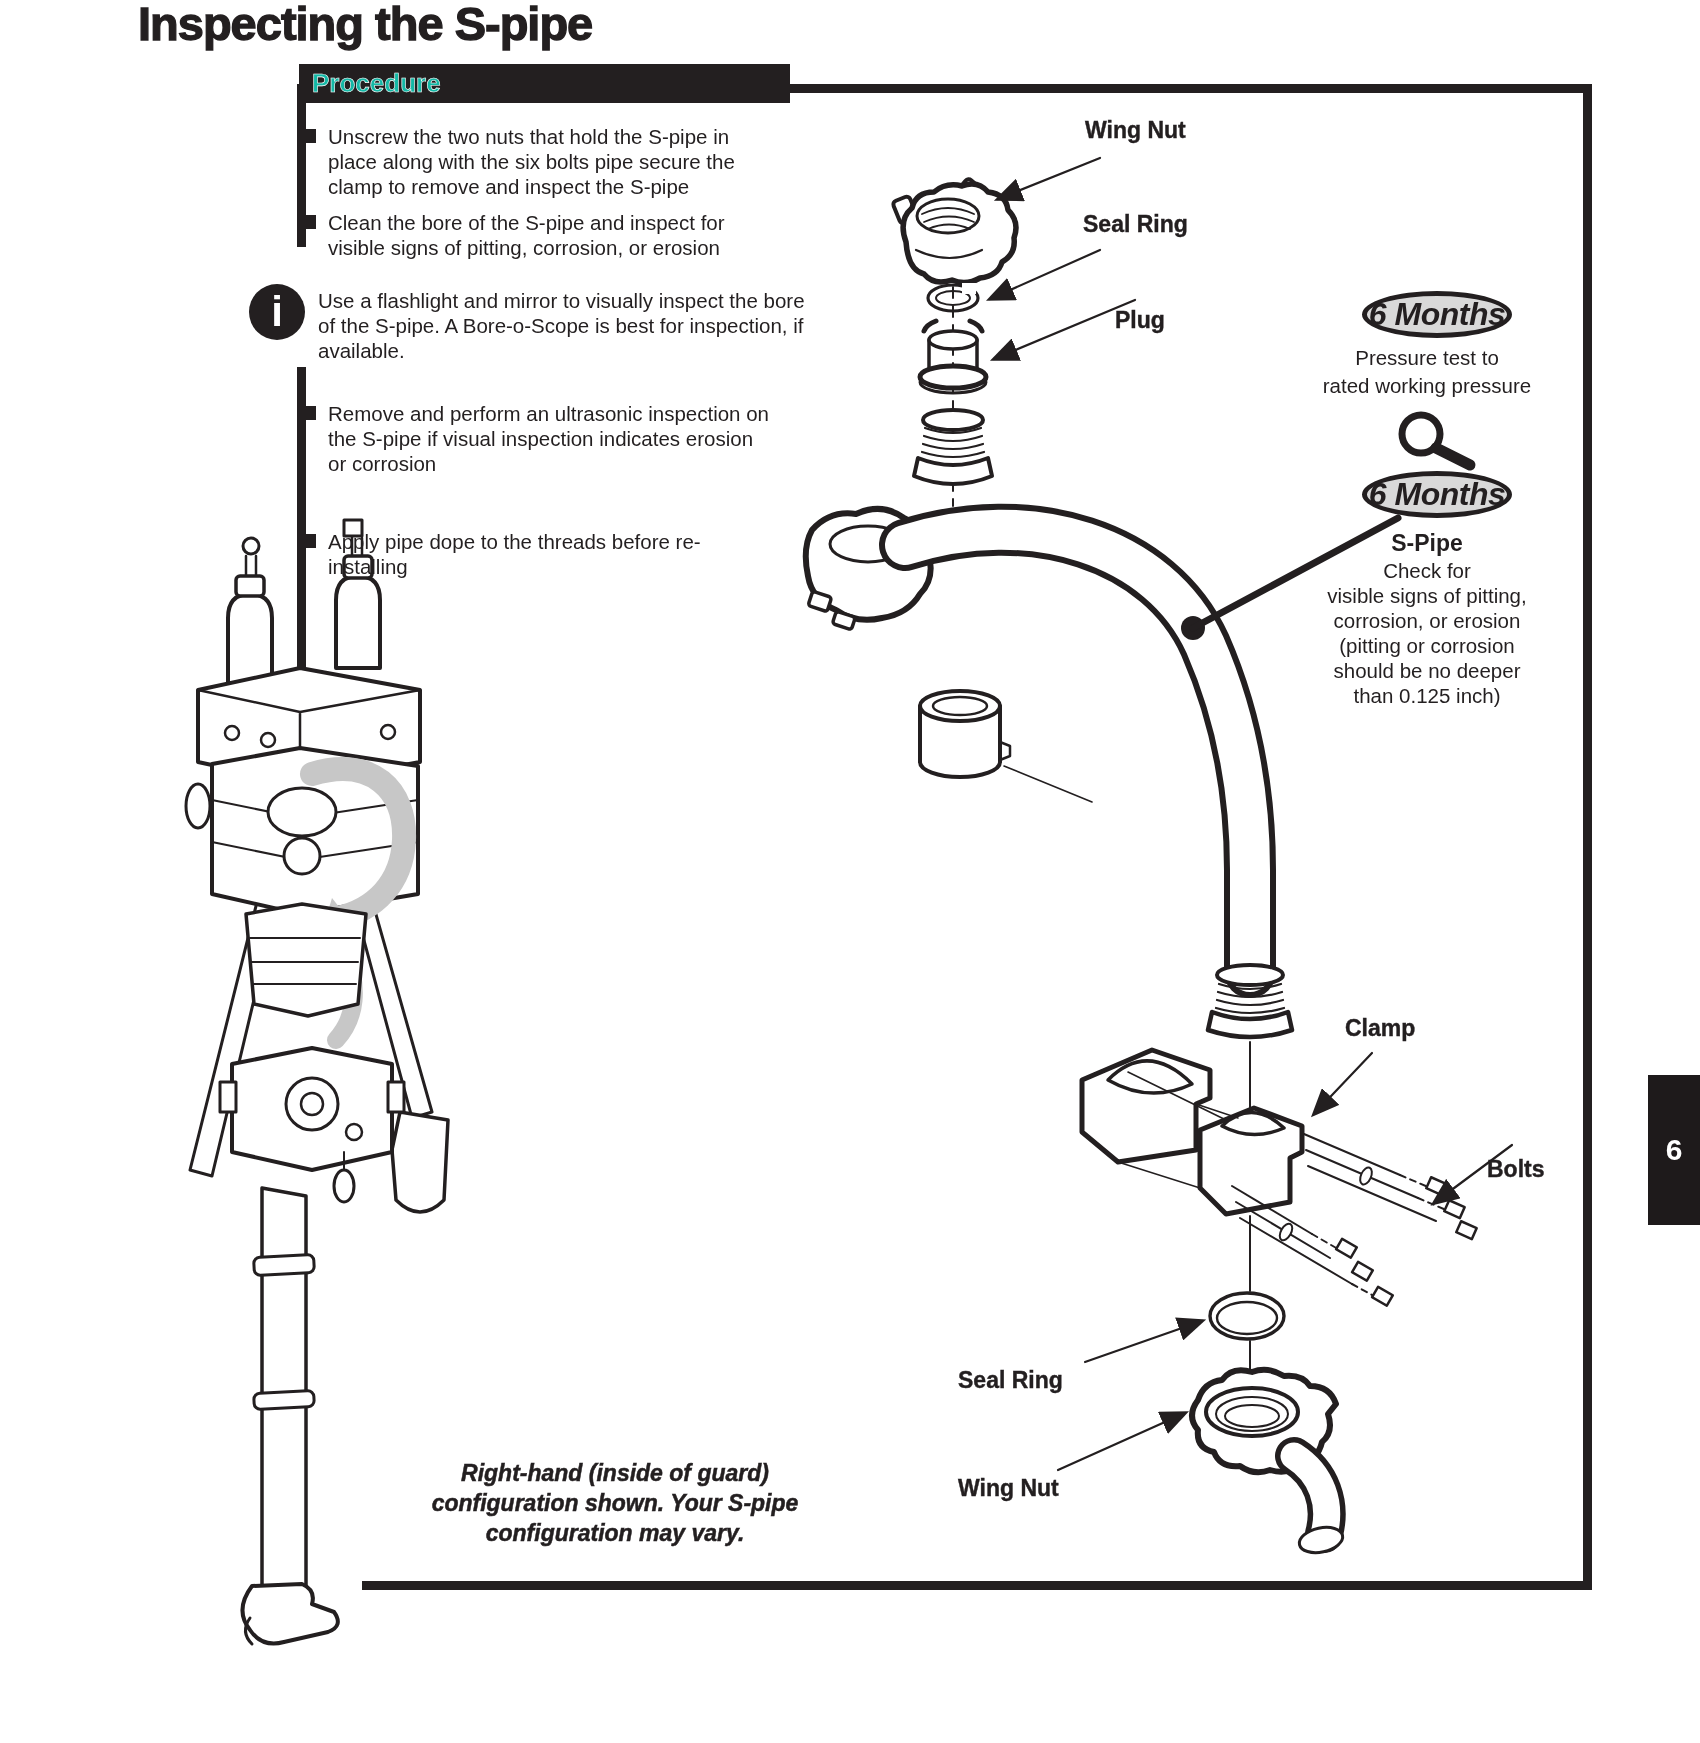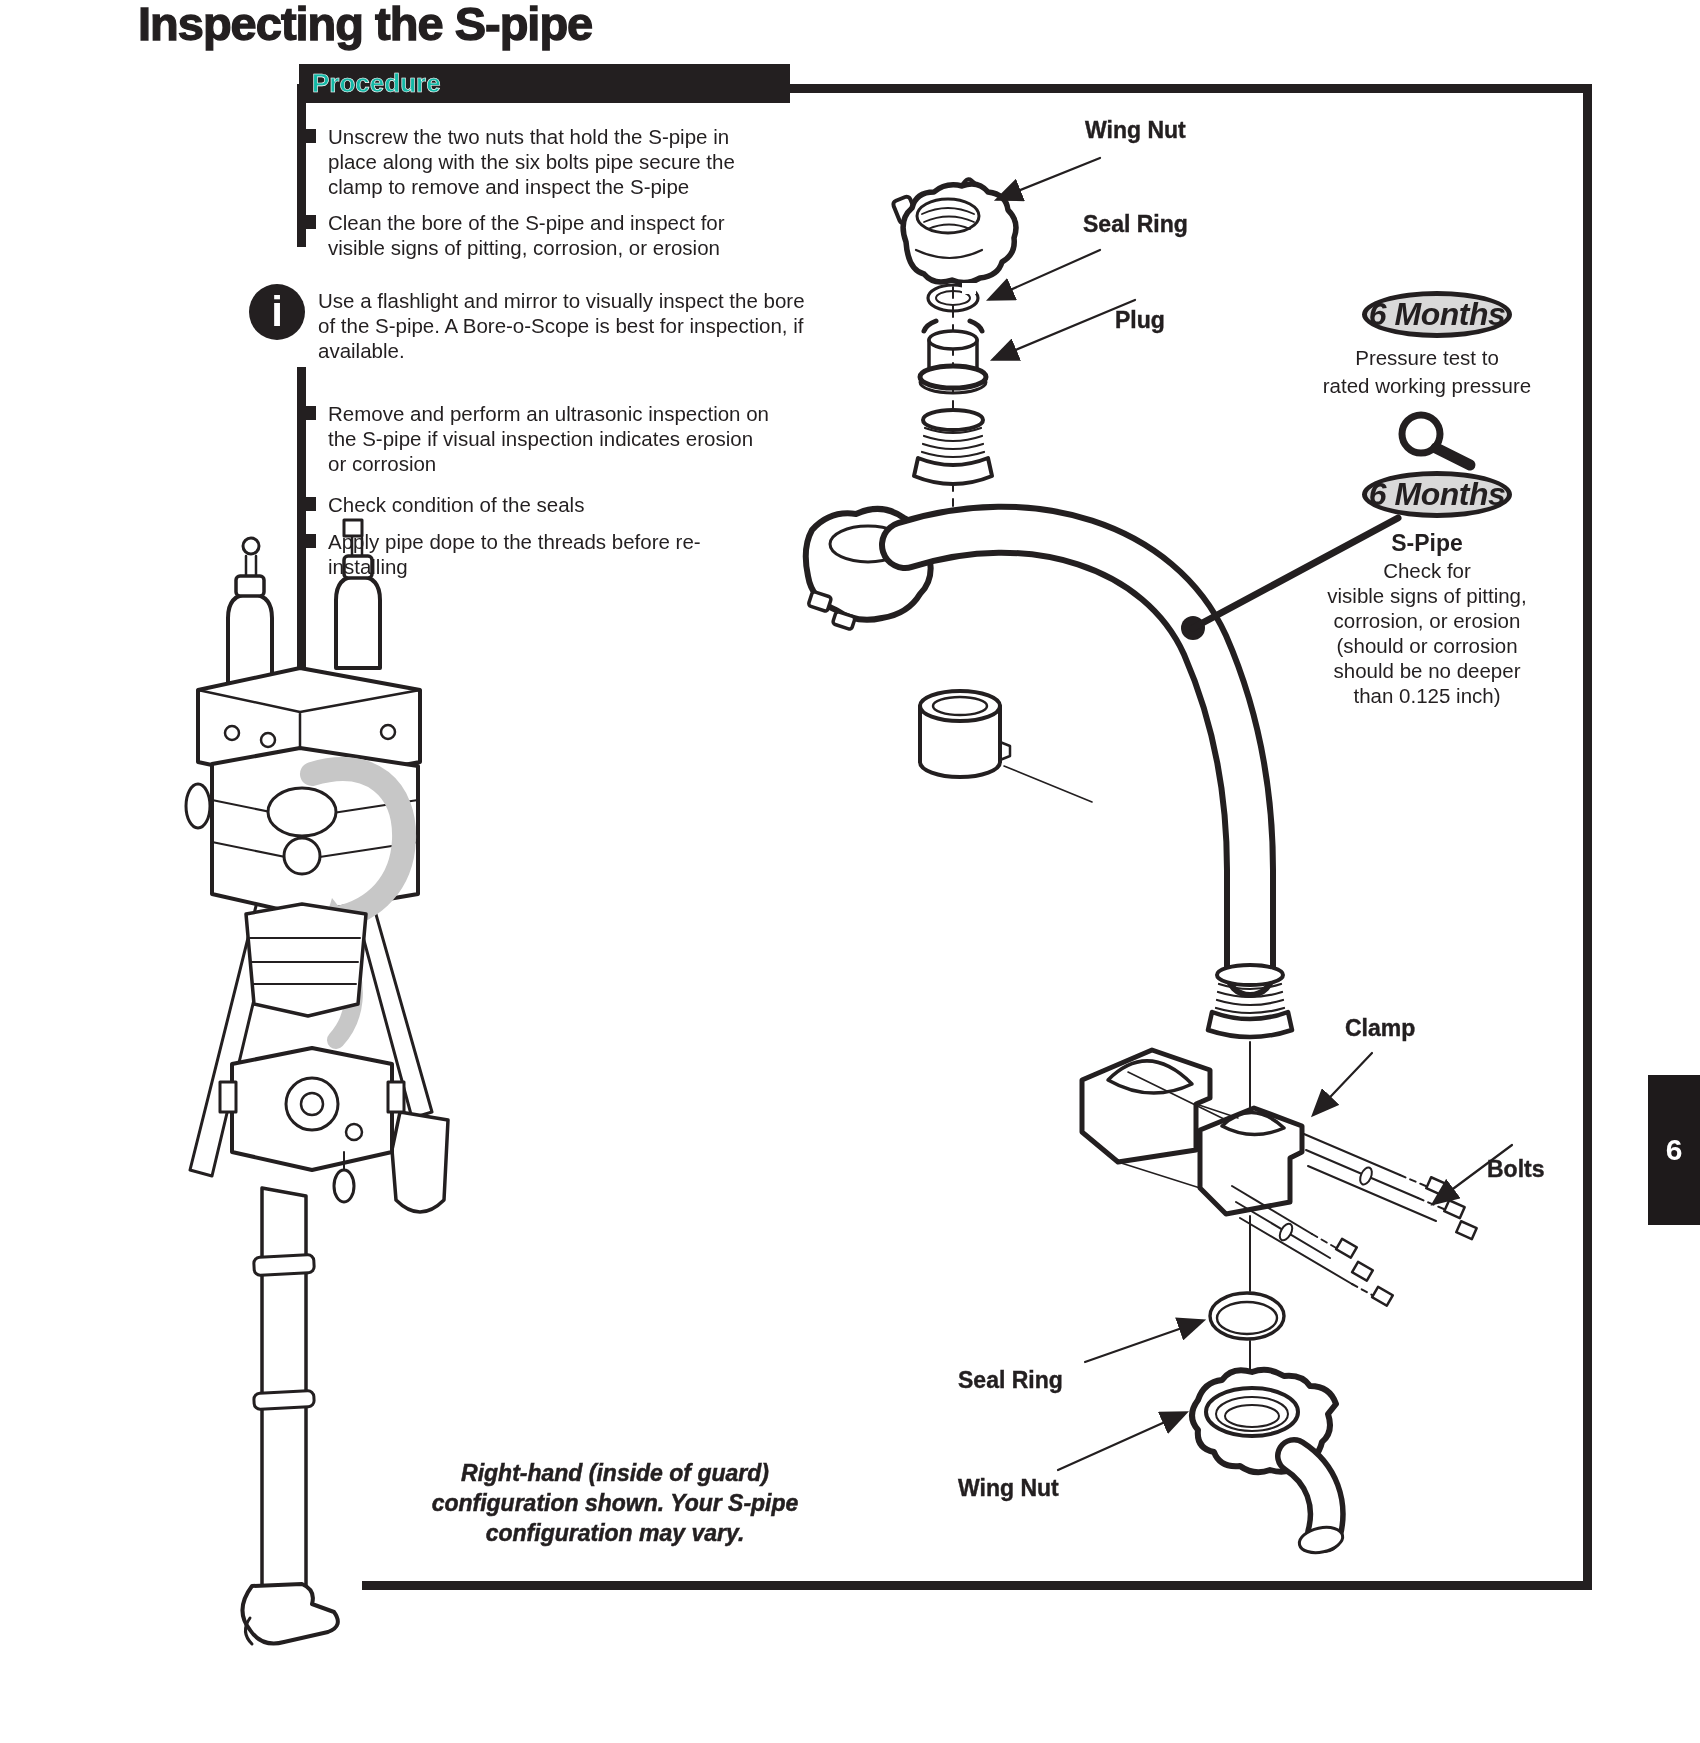--- a/index.html
+++ b/index.html
@@ -282,24 +282,20 @@
     <span class="btext">Clean the bore of the S-pipe and inspect for visible signs of pitting, corrosion, or erosion</span>
   </div>
 
   <div class="abs info-icon">i</div>
   <div class="abs txt info-text">Use a flashlight and mirror to visually inspect the bore of the S-pipe. A Bore-o-Scope is best for inspection, if available.</div>
 
   <div class="abs bullet" id="bullet-3">
     <span class="sq"></span>
     <span class="btext">Remove and perform an ultrasonic inspection on the S-pipe if visual inspection indicates erosion or corrosion</span>
   </div>
-  <div class="abs bullet" id="bullet-4">
-    <span class="sq"></span>
-    <span class="btext">Check condition of the seals</span>
-  </div>
   <div class="abs bullet" id="bullet-5">
     <span class="sq"></span>
     <span class="btext">Apply pipe dope to the threads before re-installing</span>
   </div>
 
   <div class="abs dlabel" id="lbl-wing-nut-top">Wing Nut</div>
   <div class="abs dlabel" id="lbl-seal-ring-top">Seal Ring</div>
   <div class="abs dlabel" id="lbl-plug">Plug</div>
   <div class="abs dlabel" id="lbl-clamp">Clamp</div>
   <div class="abs dlabel" id="lbl-bolts">Bolts</div>
@@ -315,21 +311,21 @@
   </div>
 
   <div class="abs badge" id="badge-spipe">
     <span>6 Months</span>
   </div>
   <div class="abs note" id="spipe-note">
     <div class="part-name">S-Pipe</div>
     <div>Check for</div>
     <div>visible signs of pitting,</div>
     <div>corrosion, or erosion</div>
-    <div>(should or corrosion</div>
+    <div>(pitting or corrosion</div>
     <div>should be no deeper</div>
     <div>than 0.125 inch)</div>
   </div>
 
   <div class="abs caption">
     <div>Right-hand (inside of guard)</div>
     <div>configuration shown. Your S-pipe</div>
     <div>configuration may vary.</div>
   </div>
 

